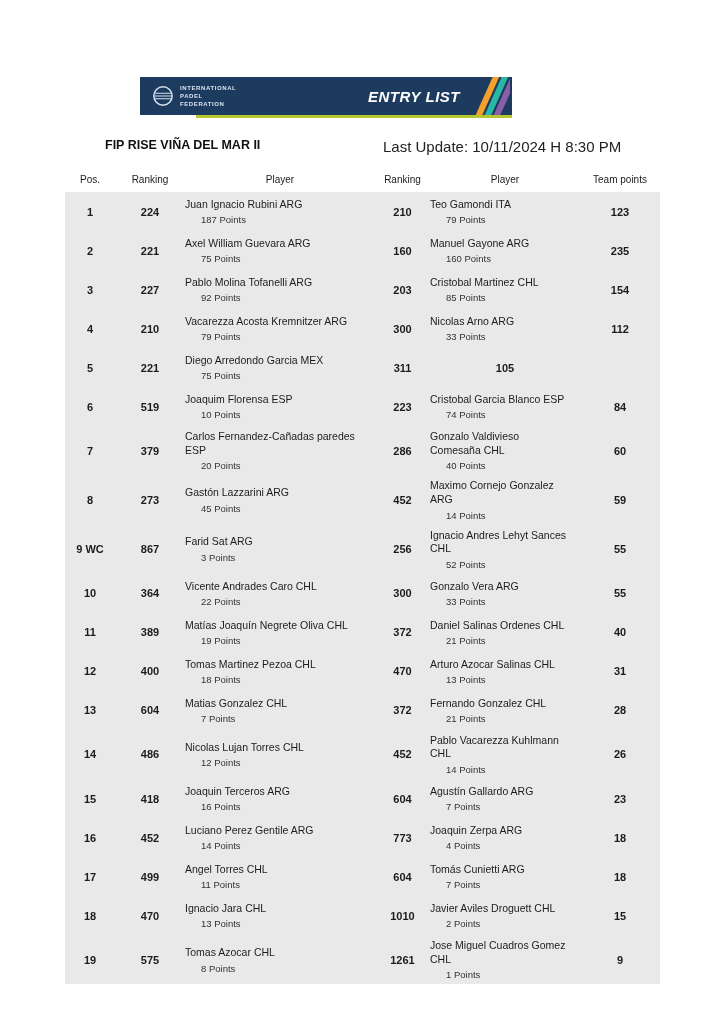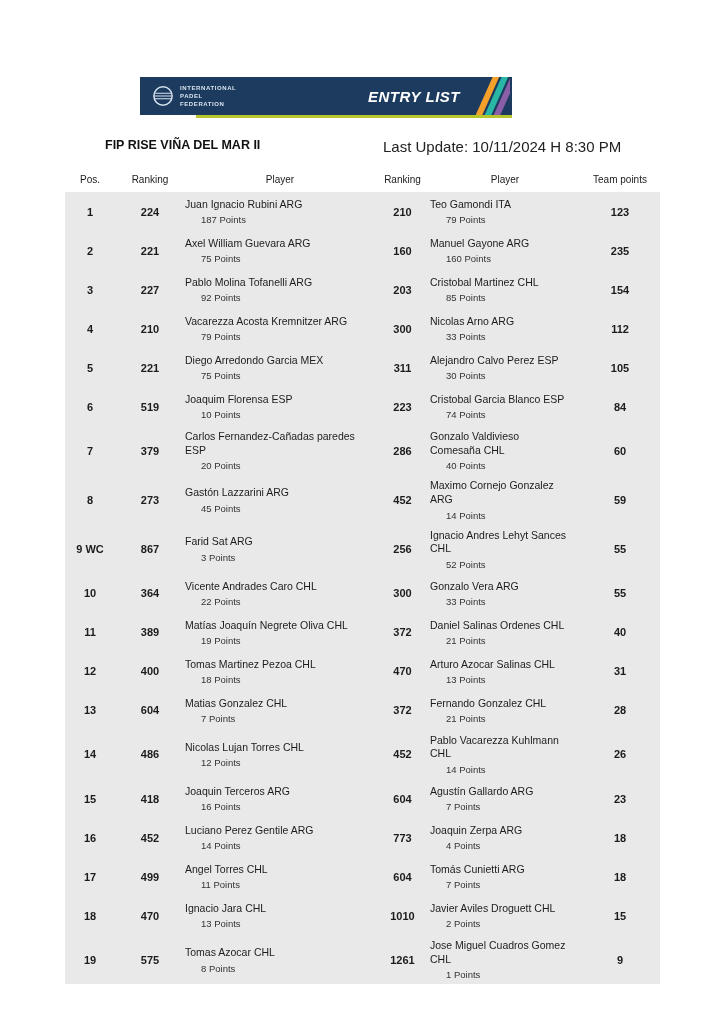--- a/index.html
+++ b/index.html
@@ -160,24 +160,20 @@
   </div>
 
   <div class="trow">
     <div class="c pos">5</div>
     <div class="c rank">221</div>
     <div class="c player">
       <div class="pname"><span>Diego</span> <b>Arredondo Garcia</b> <span>MEX</span></div>
       <div class="ppoints">75 Points</div>
     </div>
     <div class="c rank">311</div>
-    <div class="c player">
-      <div class="pname"><span>Alejandro</span> <b>Calvo Perez</b> <span>ESP</span></div>
-      <div class="ppoints">30 Points</div>
-    </div>
     <div class="c team">105</div>
   </div>
 
   <div class="trow">
     <div class="c pos">6</div>
     <div class="c rank">519</div>
     <div class="c player">
       <div class="pname"><span>Joaquim</span> <b>Florensa</b> <span>ESP</span></div>
       <div class="ppoints">10 Points</div>
     </div>

